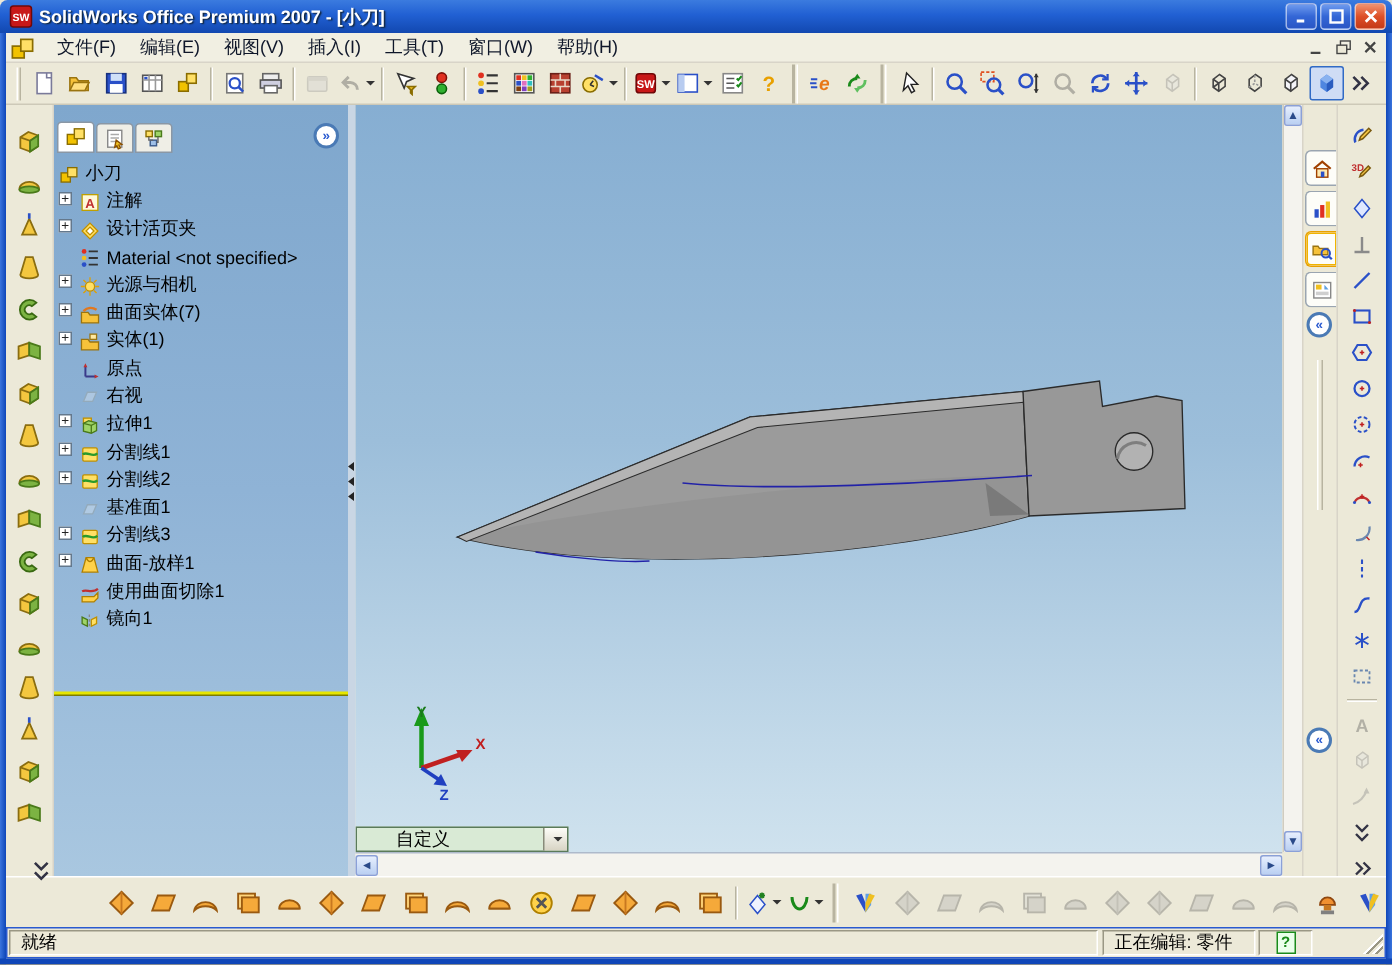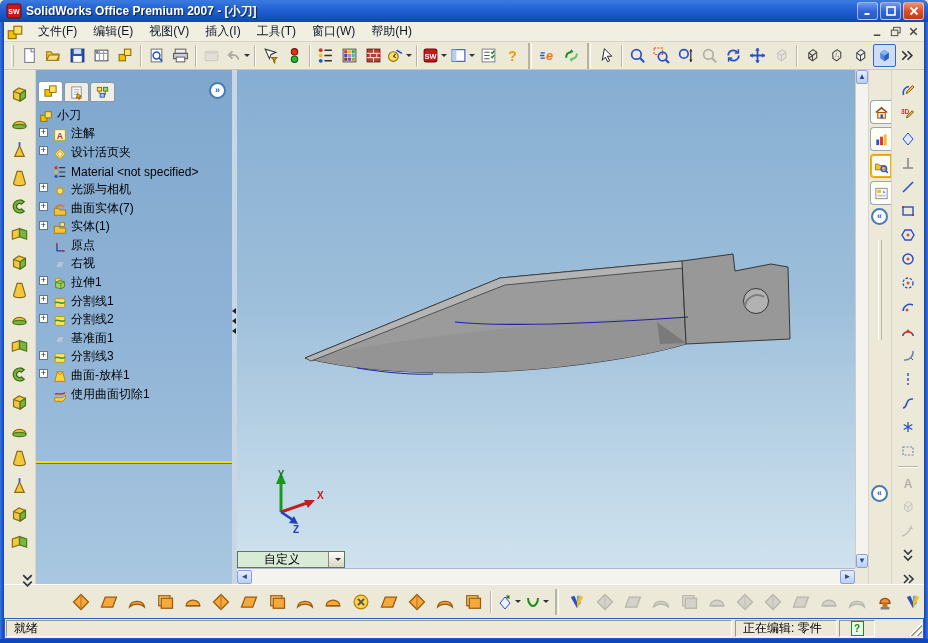--- a/index.html
+++ b/index.html
@@ -78,21 +78,21 @@
   .vp-vscroll{position:absolute;left:855px;top:70px;width:13px;height:498px;background:#f4f3ee;
     border-left:1px solid #d0ccc0;display:flex;flex-direction:column;justify-content:space-between;align-items:center;}
   .vp-corner{position:absolute;left:855px;top:568px;width:13px;height:16px;background:#ece9d8;}
   
   .splitter{position:absolute;left:232px;top:70px;width:5px;height:514px;background:#c9d6e4;}
   .splitter .arr{position:absolute;left:0;width:0;height:0;border-top:3px solid transparent;border-bottom:3px solid transparent;border-right:4px solid #222;}
   
   .viewport{position:absolute;left:237px;top:70px;width:618px;height:498px;
     background:linear-gradient(180deg,#86aed2 0%,#9cbeda 45%,#c2d9e9 85%,#cfe2ee 100%);overflow:hidden;}
   .viewport svg.canvas{position:absolute;left:0;top:0;}
-  .combo{position:absolute;left:0px;bottom:0px;width:108px;height:17px;background:#d9ead5;
+  .combo{position:absolute;left:0px;bottom:0px;width:142px;height:17px;background:#d9ead5;
     border:1px solid #5a7a5a;display:flex;align-items:center;font-size:12px;}
   .combo .cval{padding-left:26px;flex:1;}
   .combo .cbtn{width:16px;height:15px;background:linear-gradient(180deg,#fdfdf8,#d8d4c4);border-left:1px solid #8a8a7a;
     display:flex;align-items:center;justify-content:center;}
   
   .taskpane{position:absolute;left:868px;top:70px;width:23px;height:514px;background:#ece9d8;border-left:1px solid #d8d4c8;}
   .tptab{position:absolute;left:1px;width:21px;height:24px;background:#fdfdf8;border:1px solid #9aa5b1;
     border-right:none;border-radius:4px 0 0 4px;display:flex;align-items:center;justify-content:center;}
   .tptab svg{width:15px;height:15px;}
   .tptab.active{border-color:#e8a000;box-shadow:0 0 0 1px #f0b400 inset;}
@@ -805,20 +805,30 @@
         </div>
         <div class="trow">
           <span class="tic">
             <svg viewBox="0 0 16 16">
               <path d="M2 10h9l3-3v4l-3 3H2z" fill="#ffd24a" stroke="#b08000"></path>
               <path d="M2 6c3-2 8 2 12-2" fill="none" stroke="#c03030" stroke-width="1.6"></path>
             </svg>
           </span>
           <span>使用曲面切除1</span>
         </div>
+        <div class="trow">
+          <span class="tic">
+            <svg viewBox="0 0 16 16">
+              <path d="M7.5 3v10" stroke="#888" stroke-dasharray="2 1.5"></path>
+              <path d="M2 5l4 2v5l-4-2z" fill="#9fd468" stroke="#4a7a1a"></path>
+              <path d="M13 5l-4 2v5l4-2z" fill="#ffe066" stroke="#c09000"></path>
+            </svg>
+          </span>
+          <span>镜向1</span>
+        </div>
       </div>
     <div class="rollback"></div>
 
   </div>
 
   <div class="splitter">
     <span class="arr" style="top:238px;"></span>
     <span class="arr" style="top:248px;"></span>
     <span class="arr" style="top:258px;"></span>
   </div>

